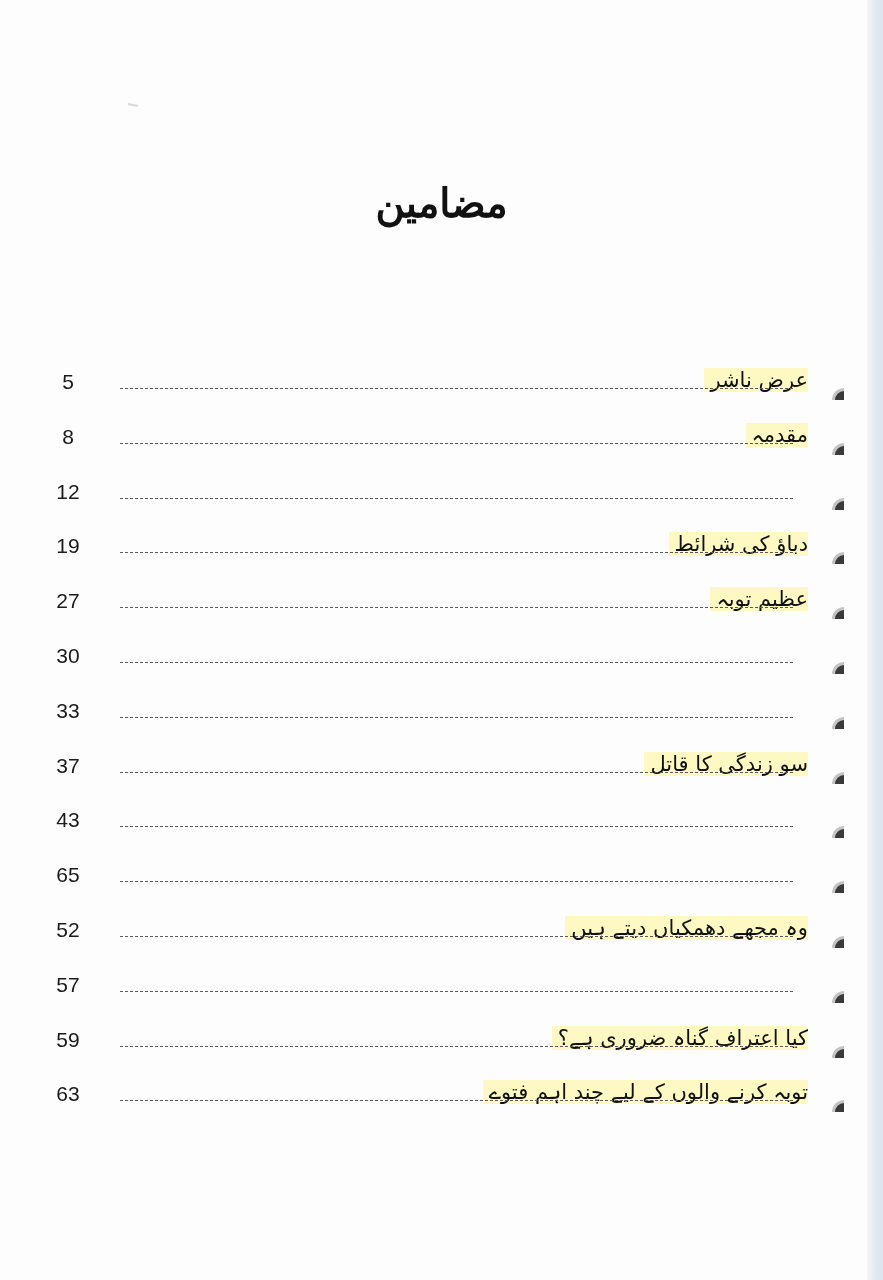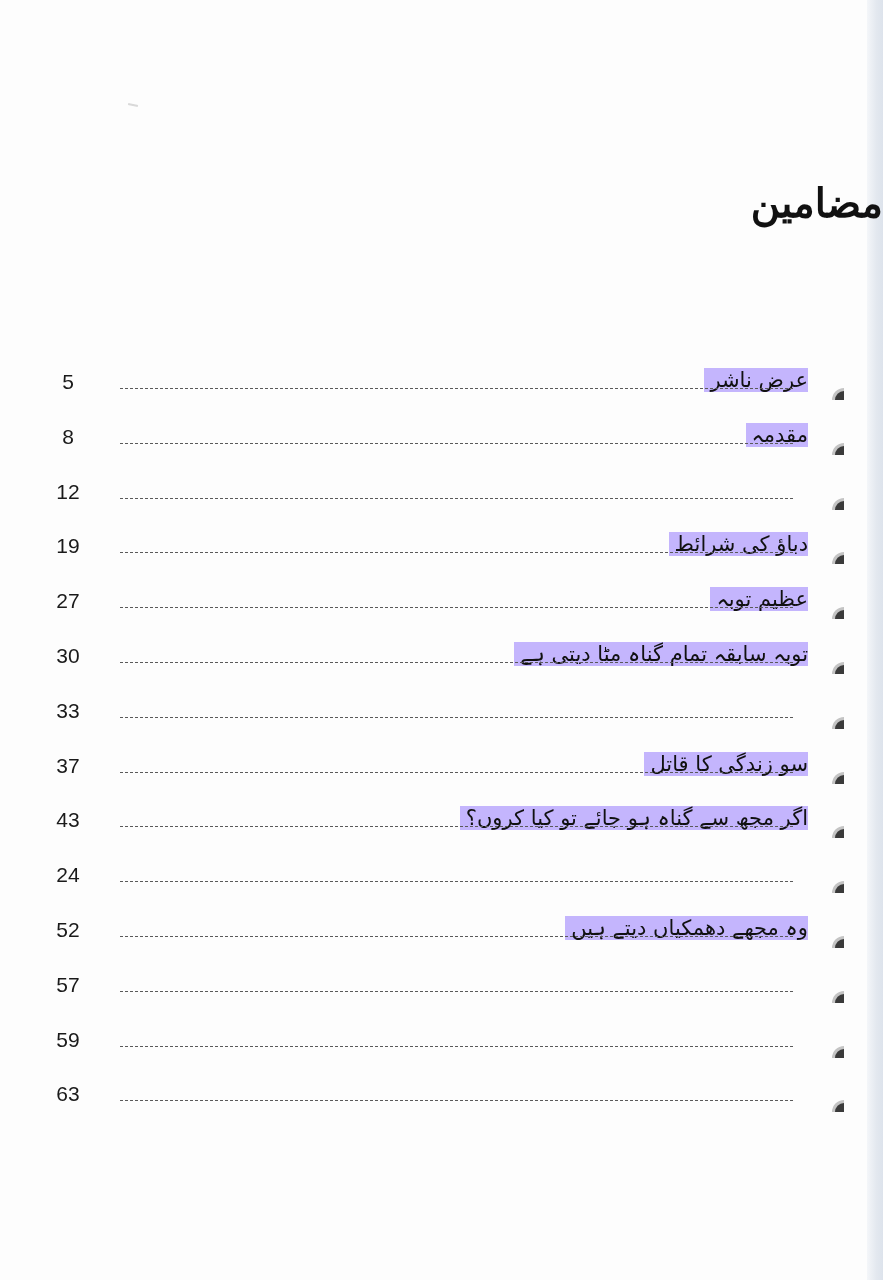--- a/index.html
+++ b/index.html
@@ -31,21 +31,21 @@
       height: 2px;
       background: #c9c9c9;
       transform: rotate(12deg);
       opacity: 0.7;
     }
     .title {
       position: absolute;
       top: 152px;
       left: 0;
       width: 883px;
-      text-align: right;
+      text-align: center;
       direction: rtl;
       font-family: "DejaVu Serif", serif;
       font-size: 40px;
       font-weight: bold;
       color: #111;
       letter-spacing: 0;
     }
     .toc {
       position: absolute;
       top: 360px;
@@ -71,21 +71,21 @@
     }
     .entry-title {
       position: absolute;
       right: 75px;
       top: 8px;
       direction: rtl;
       font-family: "DejaVu Sans", sans-serif;
       font-size: 21px;
       color: #111;
       white-space: nowrap;
-      background: #c4b5fd;
+      background: #fef9c3;
       padding-left: 6px;
     }
     .leader {
       position: absolute;
       left: 120px;
       right: 90px;
       top: 28px;
       border-top: 1.5px dashed #5a5a5a;
       height: 0;
     }
@@ -163,21 +163,20 @@
     <span class="leader"></span>
     <span class="page-num">27</span>
   </li>
   <li class="toc-row">
     <span class="bullet">
         <svg width="14" height="12" viewBox="0 0 14 12">
           <path d="M1 12 A12 12 0 0 1 13 0 L13 12 Z" fill="#c4c4c4"></path>
           <path d="M4 12 A9 9 0 0 1 13 3 L13 12 Z" fill="#3a3a3a"></path>
         </svg>
       </span>
-    <span class="entry-title">توبہ سابقہ تمام گناہ مٹا دیتی ہے</span>
     <span class="leader"></span>
     <span class="page-num">30</span>
   </li>
   <li class="toc-row">
     <span class="bullet">
         <svg width="14" height="12" viewBox="0 0 14 12">
           <path d="M1 12 A12 12 0 0 1 13 0 L13 12 Z" fill="#c4c4c4"></path>
           <path d="M4 12 A9 9 0 0 1 13 3 L13 12 Z" fill="#3a3a3a"></path>
         </svg>
       </span>
@@ -195,33 +194,32 @@
     <span class="leader"></span>
     <span class="page-num">37</span>
   </li>
   <li class="toc-row">
     <span class="bullet">
         <svg width="14" height="12" viewBox="0 0 14 12">
           <path d="M1 12 A12 12 0 0 1 13 0 L13 12 Z" fill="#c4c4c4"></path>
           <path d="M4 12 A9 9 0 0 1 13 3 L13 12 Z" fill="#3a3a3a"></path>
         </svg>
       </span>
-    <span class="entry-title">اگر مجھ سے گناہ ہو جائے تو کیا کروں؟</span>
     <span class="leader"></span>
     <span class="page-num">43</span>
   </li>
   <li class="toc-row">
     <span class="bullet">
         <svg width="14" height="12" viewBox="0 0 14 12">
           <path d="M1 12 A12 12 0 0 1 13 0 L13 12 Z" fill="#c4c4c4"></path>
           <path d="M4 12 A9 9 0 0 1 13 3 L13 12 Z" fill="#3a3a3a"></path>
         </svg>
       </span>
     <span class="leader"></span>
-    <span class="page-num">24</span>
+    <span class="page-num">65</span>
   </li>
   <li class="toc-row">
     <span class="bullet">
         <svg width="14" height="12" viewBox="0 0 14 12">
           <path d="M1 12 A12 12 0 0 1 13 0 L13 12 Z" fill="#c4c4c4"></path>
           <path d="M4 12 A9 9 0 0 1 13 3 L13 12 Z" fill="#3a3a3a"></path>
         </svg>
       </span>
     <span class="entry-title">وہ مجھے دھمکیاں دیتے ہیں</span>
     <span class="leader"></span>
@@ -237,26 +235,28 @@
     <span class="leader"></span>
     <span class="page-num">57</span>
   </li>
   <li class="toc-row">
     <span class="bullet">
         <svg width="14" height="12" viewBox="0 0 14 12">
           <path d="M1 12 A12 12 0 0 1 13 0 L13 12 Z" fill="#c4c4c4"></path>
           <path d="M4 12 A9 9 0 0 1 13 3 L13 12 Z" fill="#3a3a3a"></path>
         </svg>
       </span>
+    <span class="entry-title">کیا اعتراف گناہ ضروری ہے؟</span>
     <span class="leader"></span>
     <span class="page-num">59</span>
   </li>
   <li class="toc-row">
     <span class="bullet">
         <svg width="14" height="12" viewBox="0 0 14 12">
           <path d="M1 12 A12 12 0 0 1 13 0 L13 12 Z" fill="#c4c4c4"></path>
           <path d="M4 12 A9 9 0 0 1 13 3 L13 12 Z" fill="#3a3a3a"></path>
         </svg>
       </span>
+    <span class="entry-title">توبہ کرنے والوں کے لیے چند اہم فتوے</span>
     <span class="leader"></span>
     <span class="page-num">63</span>
   </li>
 </ul>
 
 </body></html>

